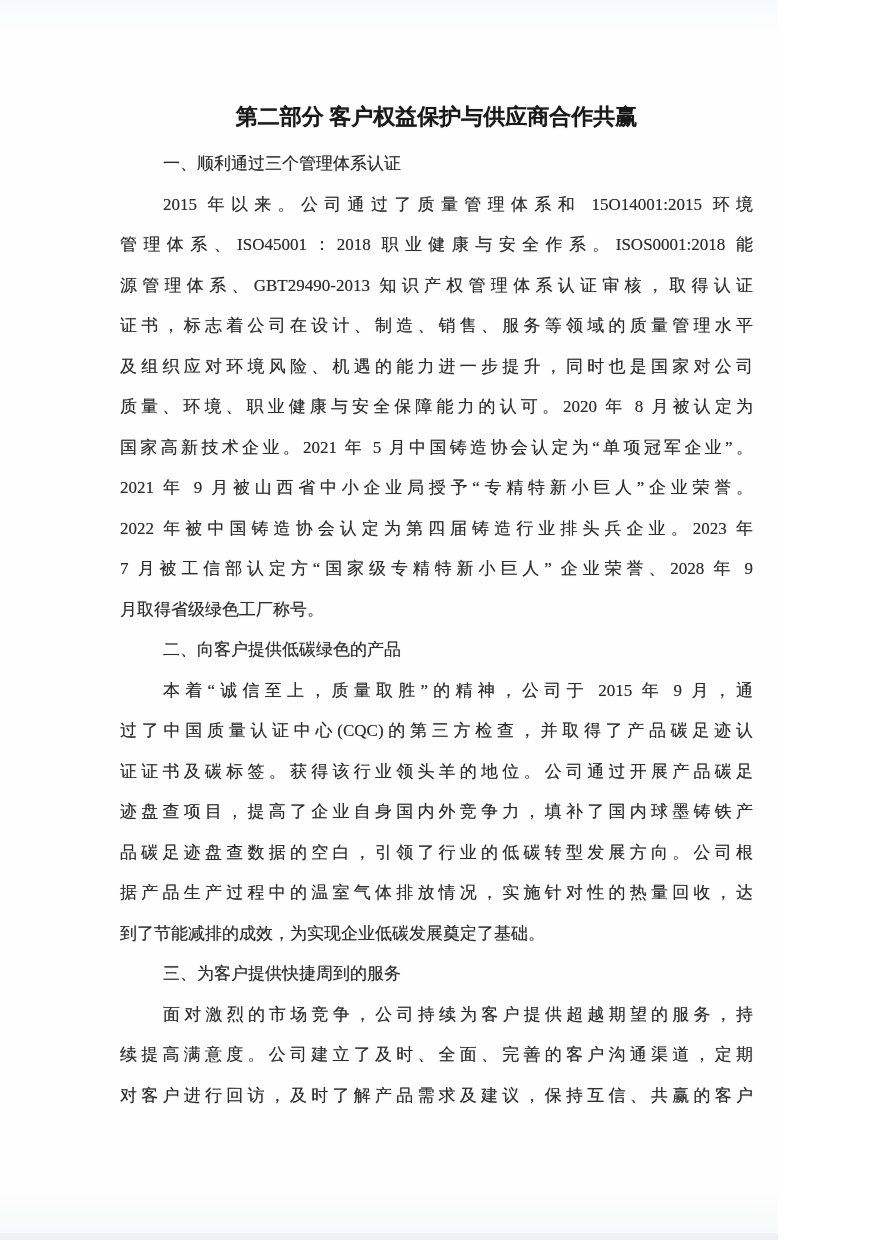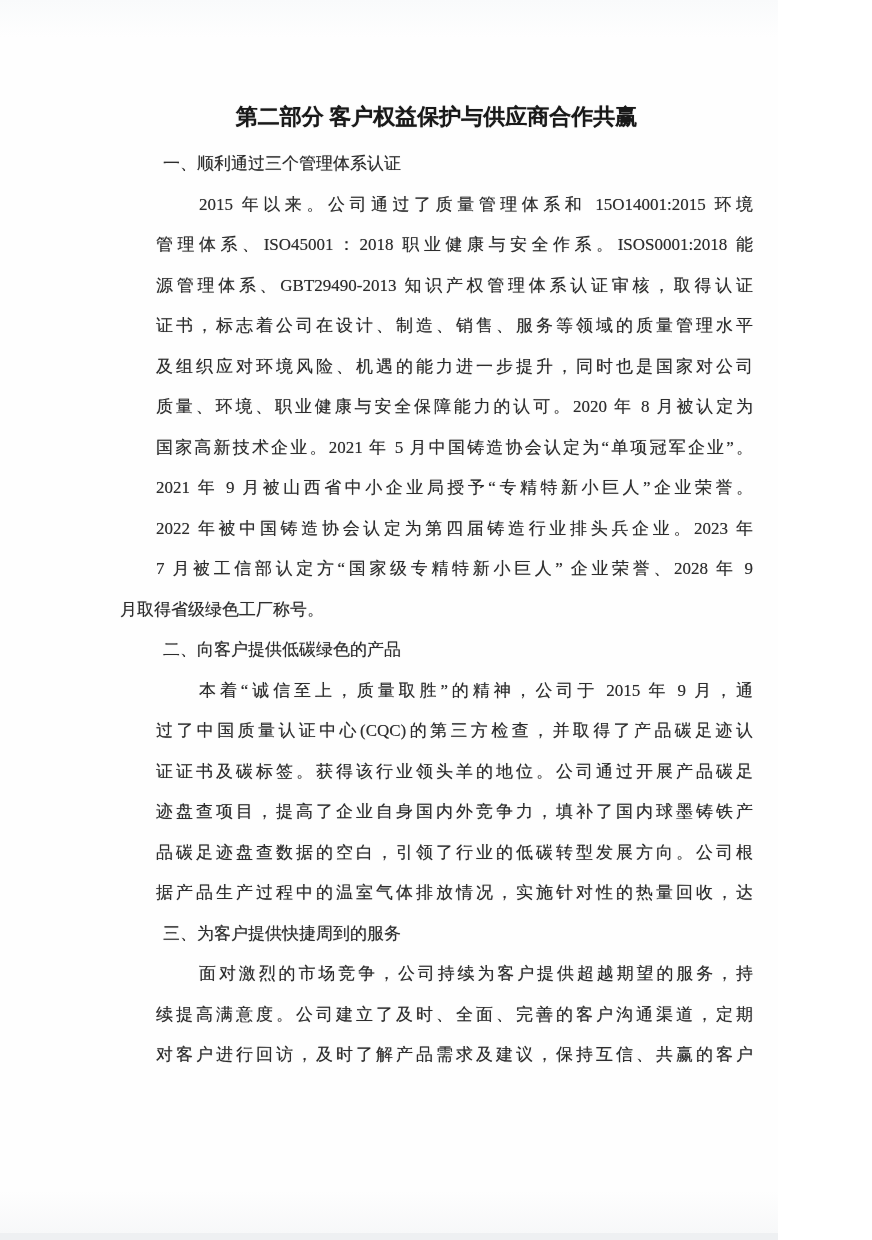--- a/index.html
+++ b/index.html
@@ -38,21 +38,20 @@
     text-align: center;
     text-shadow: 0 0 0.8px rgba(20,20,20,0.6);
   }
   .heading {
     
   }
   .indent { text-indent: 43px; }
   .justify {
     text-align: justify;
     text-align-last: justify;
-    margin-left: 36px;
   }
   .bottom-edge {
     position: absolute;
     left: 0;
     bottom: 0;
     width: 100%;
     height: 7px;
     background: #eef0f2;
   }
 </style>
@@ -75,19 +74,20 @@
       <div class="line line justify">2022 年被中国铸造协会认定为第四届铸造行业排头兵企业。2023 年</div>
       <div class="line line justify">7 月被工信部认定方“国家级专精特新小巨人” 企业荣誉、2028 年 9</div>
       <div class="line line">月取得省级绿色工厂称号。</div>
       <div class="line heading indent">二、向客户提供低碳绿色的产品</div>
       <div class="line line indent justify">本着“诚信至上，质量取胜”的精神，公司于 2015 年 9 月，通</div>
       <div class="line line justify">过了中国质量认证中心(CQC)的第三方检查，并取得了产品碳足迹认</div>
       <div class="line line justify">证证书及碳标签。获得该行业领头羊的地位。公司通过开展产品碳足</div>
       <div class="line line justify">迹盘查项目，提高了企业自身国内外竞争力，填补了国内球墨铸铁产</div>
       <div class="line line justify">品碳足迹盘查数据的空白，引领了行业的低碳转型发展方向。公司根</div>
       <div class="line line justify">据产品生产过程中的温室气体排放情况，实施针对性的热量回收，达</div>
+      <div class="line line">到了节能减排的成效，为实现企业低碳发展奠定了基础。</div>
       <div class="line heading indent">三、为客户提供快捷周到的服务</div>
       <div class="line line indent justify">面对激烈的市场竞争，公司持续为客户提供超越期望的服务，持</div>
       <div class="line line justify">续提高满意度。公司建立了及时、全面、完善的客户沟通渠道，定期</div>
       <div class="line line justify">对客户进行回访，及时了解产品需求及建议，保持互信、共赢的客户</div>
     </div>
   <div class="bottom-edge"></div>
 </div>
 
 </body></html>

